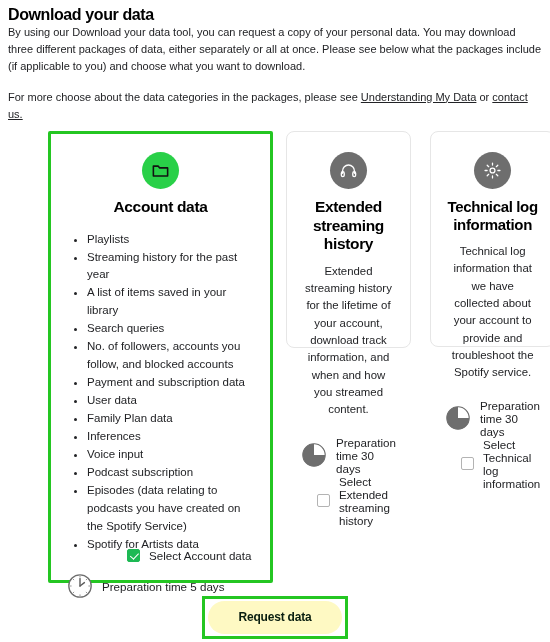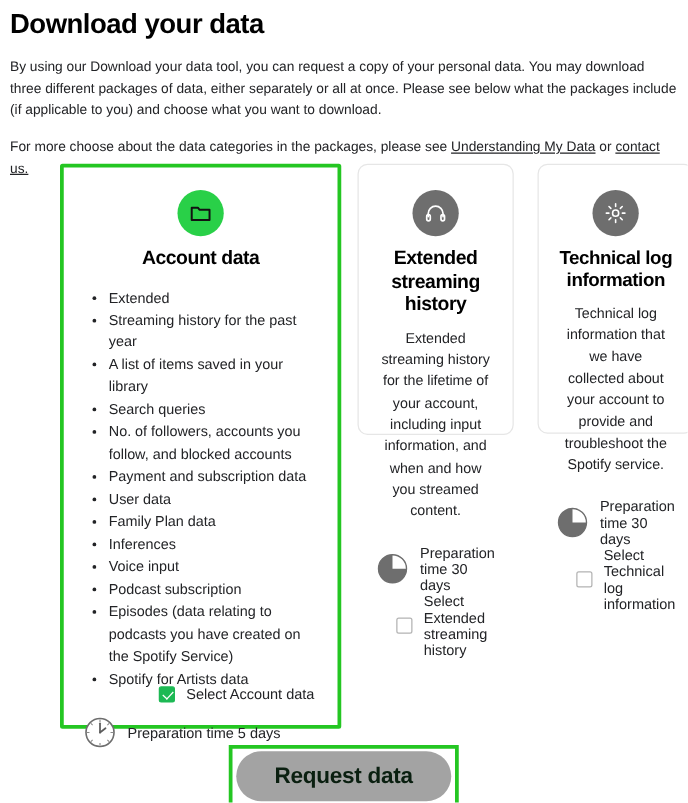--- a/index.html
+++ b/index.html
@@ -11,24 +11,24 @@
     width: 550px; height: 642px;
     font-family: "Liberation Sans", sans-serif;
     color: #121212;
     overflow: hidden;
     position: relative;
   }
 
   
   .intro { padding: 6px 8px 0 8px; }
   .page-title {
-    font-size: 22px;
+    font-size: 16px;
     font-weight: bold;
     letter-spacing: -0.4px;
-    margin: 0 0 15px 0;
+    margin: 0 0 0 0;
     line-height: 1.15;
     color: #000;
   }
   .intro p {
     margin: 0 0 13px 0;
     font-size: 11px;
     line-height: 1.55;
     color: #222326;
   }
   .intro p:last-child { margin-bottom: 0; }
@@ -177,23 +177,23 @@
     justify-content: center;
   }
   .btn-highlight {
     border: 3px solid #24c622;
     padding: 2px 3px;
     display: inline-block;
     line-height: 0;
   }
   .request-btn {
     display: inline-block;
-    background: #a3a3a3;
+    background: #fef9c3;
     color: #0a1f10;
-    font-size: 18px;
+    font-size: 12px;
     font-weight: bold;
     letter-spacing: -0.2px;
     border: none;
     border-radius: 22px;
     padding: 10px 31px;
     cursor: pointer;
     font-family: "Liberation Sans", sans-serif;
     line-height: 1.1;
   }
 </style>
@@ -213,21 +213,21 @@
 
       <div class="icon-circle green">
         <svg class="glyph" width="19" height="19" viewBox="0 0 24 24" fill="none" stroke="#121212" stroke-width="2" stroke-linejoin="round">
           <path d="M3 6.5h6.2l1.8 2.2H21V19H3z"></path>
         </svg>
       </div>
 
       <div class="card-title">Account data</div>
 
       <ul class="bullets">
-        <li>Extended</li>
+        <li>Playlists</li>
         <li>Streaming history for the past year</li>
         <li>A list of items saved in your library</li>
         <li>Search queries</li>
         <li>No. of followers, accounts you follow, and blocked accounts</li>
         <li>Payment and subscription data</li>
         <li>User data</li>
         <li>Family Plan data</li>
         <li>Inferences</li>
         <li>Voice input</li>
         <li>Podcast subscription</li>
@@ -266,21 +266,21 @@
 
     <div class="card card-ext">
       <div class="icon-circle grey">
         <svg class="glyph" width="19" height="19" viewBox="0 0 24 24" fill="none" stroke="#ffffff" stroke-width="1.7" stroke-linecap="round">
           <path d="M4.5 15.5v-3a7.5 7.5 0 0 1 15 0v3"></path>
           <rect x="3" y="13.6" width="3.6" height="6.2" rx="1.8"></rect>
           <rect x="17.4" y="13.6" width="3.6" height="6.2" rx="1.8"></rect>
         </svg>
       </div>
       <div class="card-title">Extended streaming history</div>
-      <div class="card-desc">Extended streaming history for the lifetime of your account, including input information, and when and how you streamed content.</div>
+      <div class="card-desc">Extended streaming history for the lifetime of your account, download track information, and when and how you streamed content.</div>
 
       <div class="prep-row">
         <svg class="glyph" width="26" height="26" viewBox="0 0 26 26">
           <circle cx="13" cy="13" r="11.2" fill="#6e6e6e"></circle>
           <path d="M13 13 L13 1.8 A11.2 11.2 0 0 1 24.2 13 Z" fill="#ffffff"></path>
           <circle cx="13" cy="13" r="11.2" fill="none" stroke="#6e6e6e" stroke-width="1.1"></circle>
         </svg>
         <span class="prep-label">Preparation time 30 days</span>
       </div>
 

